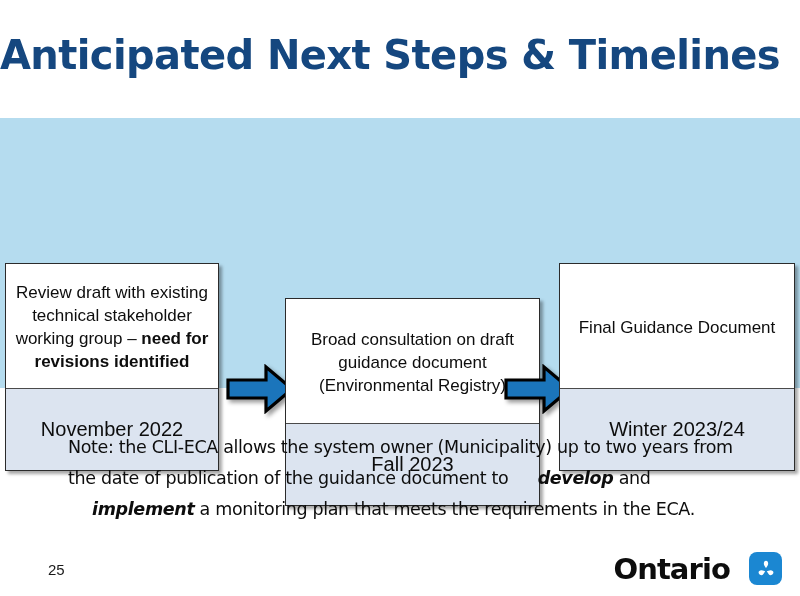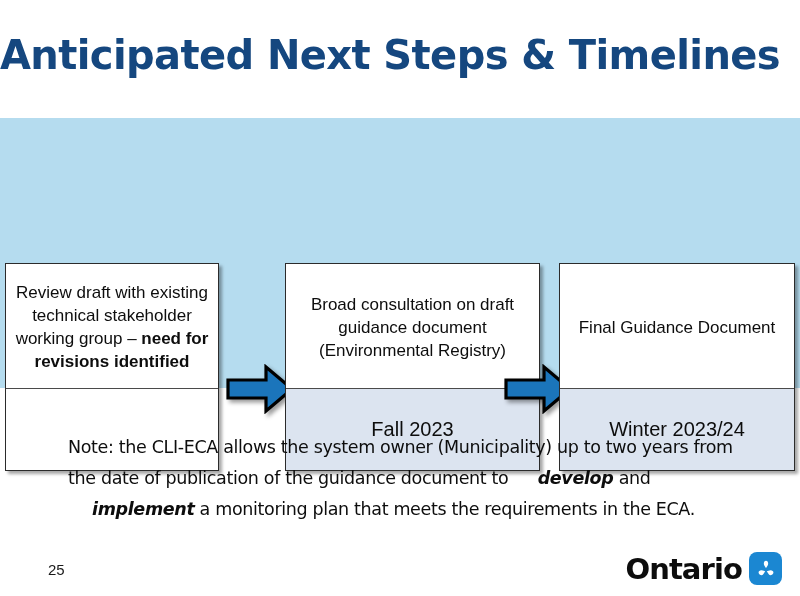--- a/index.html
+++ b/index.html
@@ -47,21 +47,21 @@
     top: 145px;
     height: 208px;
     background: #ffffff;
     border: 1.5px solid #2b2b2b;
     box-shadow: 3px 3px 3px rgba(0,0,0,0.35);
     box-sizing: border-box;
     display: flex;
     flex-direction: column;
   }
   #stage-box-1 { left: 5px;   width: 214px; }
-  #stage-box-2 { left: 285px; width: 255px; }
+  #stage-box-2 { left: 285px; width: 255px; margin-top: 35px; }
   #stage-box-3 { left: 559px; width: 236px; }
 
   .stage-desc {
     height: 124px;
     box-sizing: border-box;
     display: flex;
     align-items: center;
     justify-content: center;
     text-align: center;
     padding: 2px 6px 0 6px;
@@ -121,21 +121,21 @@
     top: 561px;
     font-size: 15px;
     color: #1a1a1a;
   }
   #ontario-logo {
     position: absolute;
     right: 18px;
     top: 552px;
     display: flex;
     align-items: center;
-    gap: 7px;
+    gap: 19px;
   }
   #ontario-wordmark {
     font-family: "DejaVu Sans", sans-serif;
     font-size: 29px;
     font-weight: bold;
     letter-spacing: -0.9px;
     color: #0d0d0d;
     line-height: 30px;
   }
   #trillium-badge {
@@ -155,20 +155,21 @@
 
 <div id="timeline-band">
 
   <div class="stage-box" id="stage-box-1">
     <div class="stage-desc">
       <span>
         <span>Review draft with existing technical stakeholder working group – </span><span class="bold">need for revisions identified</span>
       </span>
     </div>
     <div class="stage-divider"></div>
+    <div class="stage-date">November 2022</div>
   </div>
 
   <div class="flow-arrow" id="flow-arrow-1">
     <svg width="68" height="50" viewBox="0 0 68 50" xmlns="http://www.w3.org/2000/svg">
       <polygon points="2,16 40,16 40,3 66,25 40,47 40,34 2,34" fill="#1B75BB" stroke="#000000" stroke-width="3.2" stroke-linejoin="miter"></polygon>
     </svg>
   </div>
 
   <div class="stage-box" id="stage-box-2">
     <div class="stage-desc">

